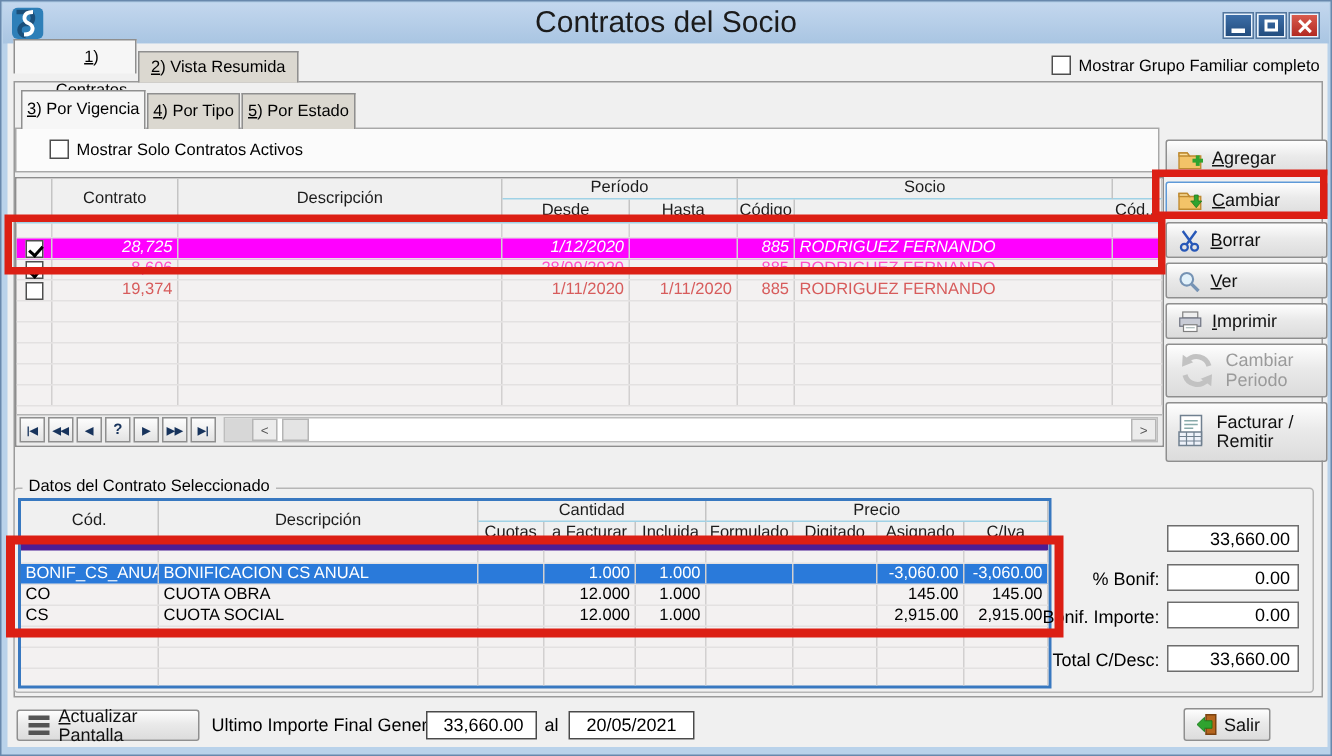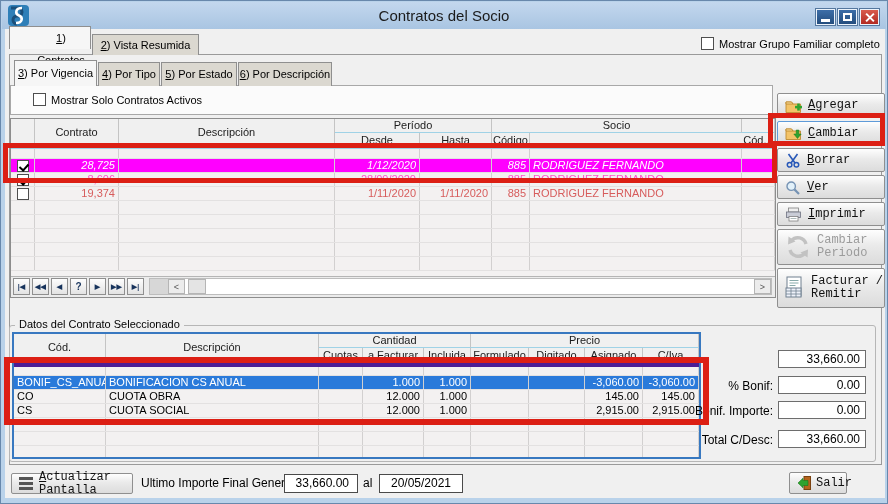--- a/index.html
+++ b/index.html
@@ -3,21 +3,21 @@
 <meta charset="utf-8">
 <style>
   html,body{margin:0;padding:0;background:#9a9a9a;}
   #stage{position:relative;width:888px;height:504px;overflow:hidden;
          font-family:"Liberation Sans","DejaVu Sans",sans-serif;font-size:11px;color:#000;}
   .win{position:absolute;inset:0;background:#b9d2ea;border:1px solid #6888ac;box-sizing:border-box;}
 
   
   .titlebar{position:absolute;left:1px;top:1px;right:1px;height:27px;
             background:linear-gradient(#c3d7ee,#a9c5e2);}
-  .title{text-align:center;line-height:27px;font-size:15px;color:#1b1b1b;}
+  .title{text-align:center;line-height:27px;font-size:20px;color:#1b1b1b;}
   .app-icon{position:absolute;left:6px;top:3px;width:21px;height:21px;}
   .win-btns{position:absolute;right:7px;top:7px;display:flex;gap:3px;}
   .win-btn{width:19px;height:16px;box-sizing:border-box;border:1px solid #ecf3fb;
            outline:1px solid #54779e;display:flex;align-items:center;justify-content:center;
            background:linear-gradient(#3d6ea8,#234d7e);position:relative;}
   .win-btn.close{background:linear-gradient(#d95b4d,#b22a22);}
   .glyph-min{width:9px;height:3px;background:#fff;margin-top:6px;}
   .glyph-max{width:9px;height:8px;border:2px solid #fff;box-sizing:border-box;}
   .glyph-x{position:relative;width:11px;height:11px;}
   .glyph-x::before,.glyph-x::after{content:"";position:absolute;left:5px;top:0;width:2px;height:11px;background:#fff;}
@@ -101,21 +101,21 @@
   
   .tot-label{position:absolute;left:640px;width:132px;height:18px;line-height:18px;text-align:right;font-size:12px;z-index:3;}
   .tot-field{position:absolute;left:777px;width:88px;height:18px;box-sizing:border-box;background:#fff;
              border:1px solid #6d6d6d;text-align:right;line-height:16px;font-size:12px;padding-right:5px;z-index:3;}
 
   
   .btn{position:absolute;box-sizing:border-box;border:1px solid #8f8f8f;border-radius:2px;
        background:linear-gradient(180deg,#fefefe,#eaeaea 45%,#dcdcdc);display:flex;align-items:center;
        font-size:12px;color:#111;}
   .btn .ic{margin:0 6px 0 7px;flex:none;display:flex;}
-  .btn .lbl{white-space:pre-line;line-height:13px;font-family:Liberation Mono, monospace;}
+  .btn .lbl{white-space:pre-line;line-height:13px;}
   .sidebtn{left:776px;width:108px;z-index:3;}
   #btn-agregar{top:92px;height:25px;} #btn-cambiar{top:120px;height:24px;border-color:#5e9ad8;}
   #btn-borrar{top:147px;height:24px;} #btn-ver{top:174px;height:24px;} #btn-imprimir{top:201px;height:24px;}
   #btn-cambiar-periodo{top:228px;height:36px;color:#9b9b9b;}
   #btn-facturar{top:267px;height:40px;}
   u{text-decoration:underline;}
 
   
   #btn-actualizar{left:10px;top:472px;width:122px;height:21px;z-index:3;}
   .bot-label{position:absolute;line-height:21px;font-size:12px;z-index:3;}
@@ -171,21 +171,20 @@
 
   <div class="cbx-row" id="cbx-grupo">
     <span class="cb"></span>
     <span>Mostrar Grupo Familiar completo</span>
   </div>
 
   <div class="tabpage2"></div>
   <div class="tab active" id="tab2a"><u>3</u>) Por Vigencia</div>
   <div class="tab" id="tab2b"><u>4</u>) Por Tipo</div>
   <div class="tab" id="tab2c"><u>5</u>) Por Estado</div>
-  <div class="tab" id="tab2d"><u>6</u>) Por Descripción</div>
 
   <div class="cbx-row" id="cbx-activos">
     <span class="cb"></span>
     <span>Mostrar Solo Contratos Activos</span>
   </div>
 
   <div class="cgrid">
     <div class="cg-header">
       <div class="hc merge"></div>
       <div class="hc merge">Contrato</div>

